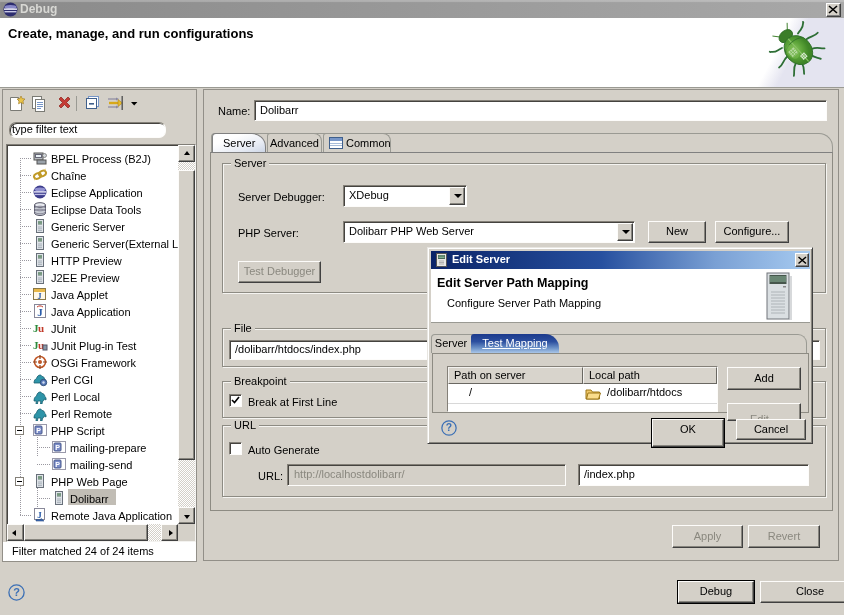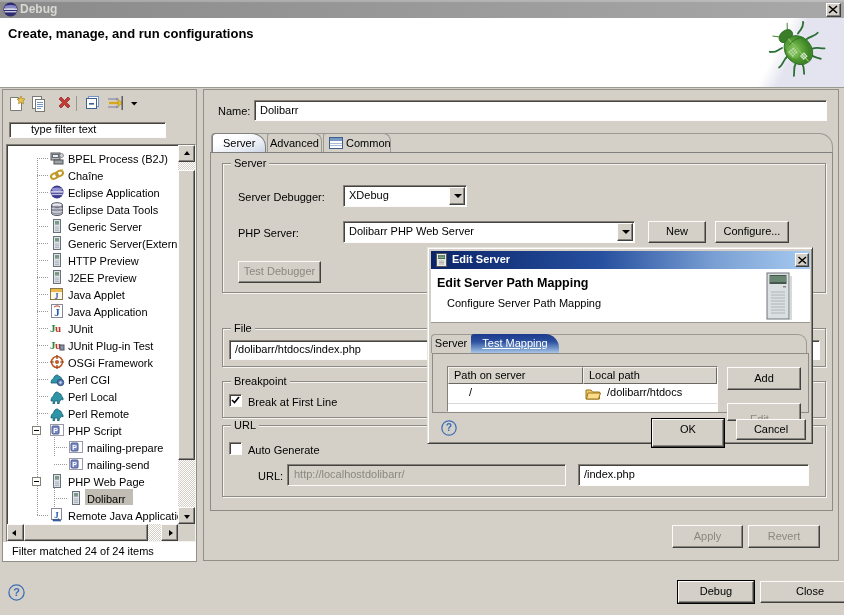--- a/index.html
+++ b/index.html
@@ -143,24 +143,24 @@
         <path d="M9 2.5 l3 1.5 -3 1.5z" fill="#8a88a0"></path>
         <path d="M1 12 h8" stroke="#8a88a0" stroke-width="1.2"></path>
         <path d="M9 10.5 l3 1.5 -3 1.5z" fill="#8a88a0"></path>
         <path d="M2 8 h10" stroke="#d8a818" stroke-width="2.4"></path>
         <path d="M11 4.5 l4.5 3.5 -4.5 3.5z" fill="#e8bc28" stroke="#a07820" stroke-width=".5"></path>
         <rect x="14.5" y="1" width="1.4" height="14" fill="#555"></rect>
       </g>
     <path d="M122 8 l3.2 3.6 3.2 -3.6z" fill="#000" transform="translate(0,-1)"></path>
   </svg>
 
-  <div class="sunken abs" style="left:9px;top:122px;width:157px;height:16px;line-height:13px;padding-left:21px;">type filter text</div>
+  <div class="sunken abs" style="left:9px;top:122px;width:157px;height:16px;line-height:13px;padding-left:2px;border-radius:7px;">type filter text</div>
 
   <div id="tree" class="abs"></div>
-  <div id="treerows" class="abs" style="left:24px;top:145px;width:171px;height:379px;overflow:hidden;">
+  <div id="treerows" class="abs" style="left:7px;top:145px;width:171px;height:379px;overflow:hidden;">
     <div class="rail" style="left:13px;top:13px;height:357px;"></div>
     <div class="stub" style="left:13px;top:13px;width:11px;"></div>
     <div class="stub" style="left:13px;top:30px;width:11px;"></div>
     <div class="stub" style="left:13px;top:47px;width:11px;"></div>
     <div class="stub" style="left:13px;top:64px;width:11px;"></div>
     <div class="stub" style="left:13px;top:81px;width:11px;"></div>
     <div class="stub" style="left:13px;top:98px;width:11px;"></div>
     <div class="stub" style="left:13px;top:115px;width:11px;"></div>
     <div class="stub" style="left:13px;top:132px;width:11px;"></div>
     <div class="stub" style="left:13px;top:149px;width:11px;"></div>

